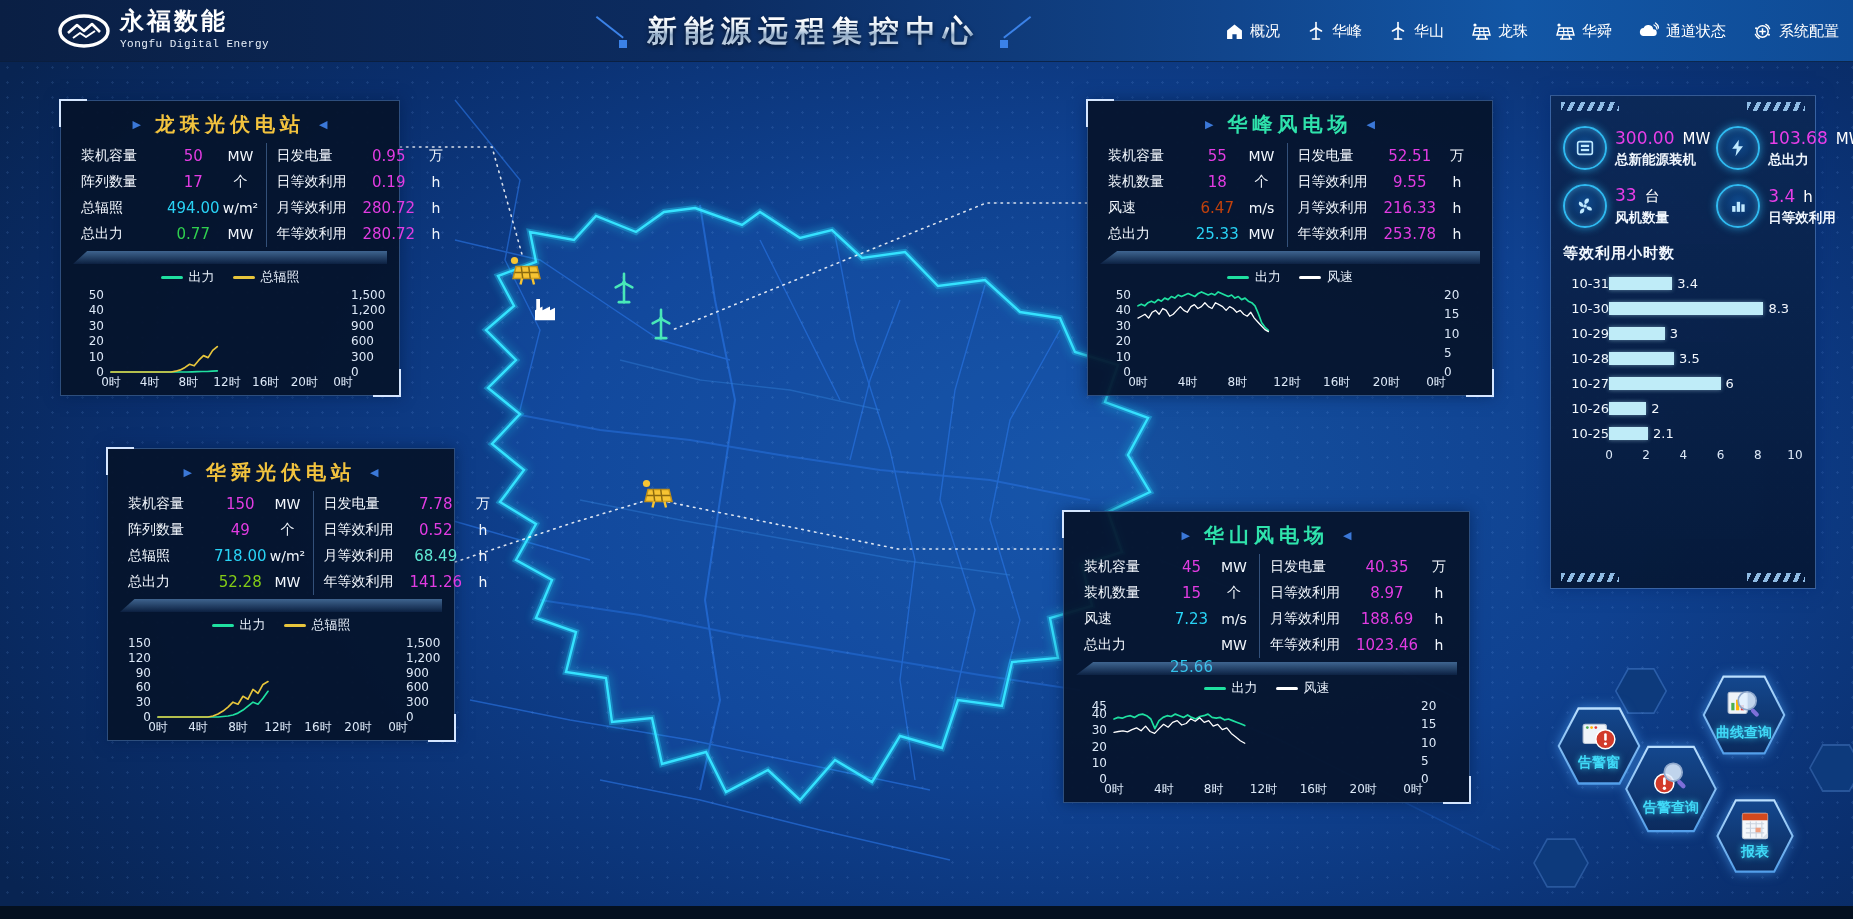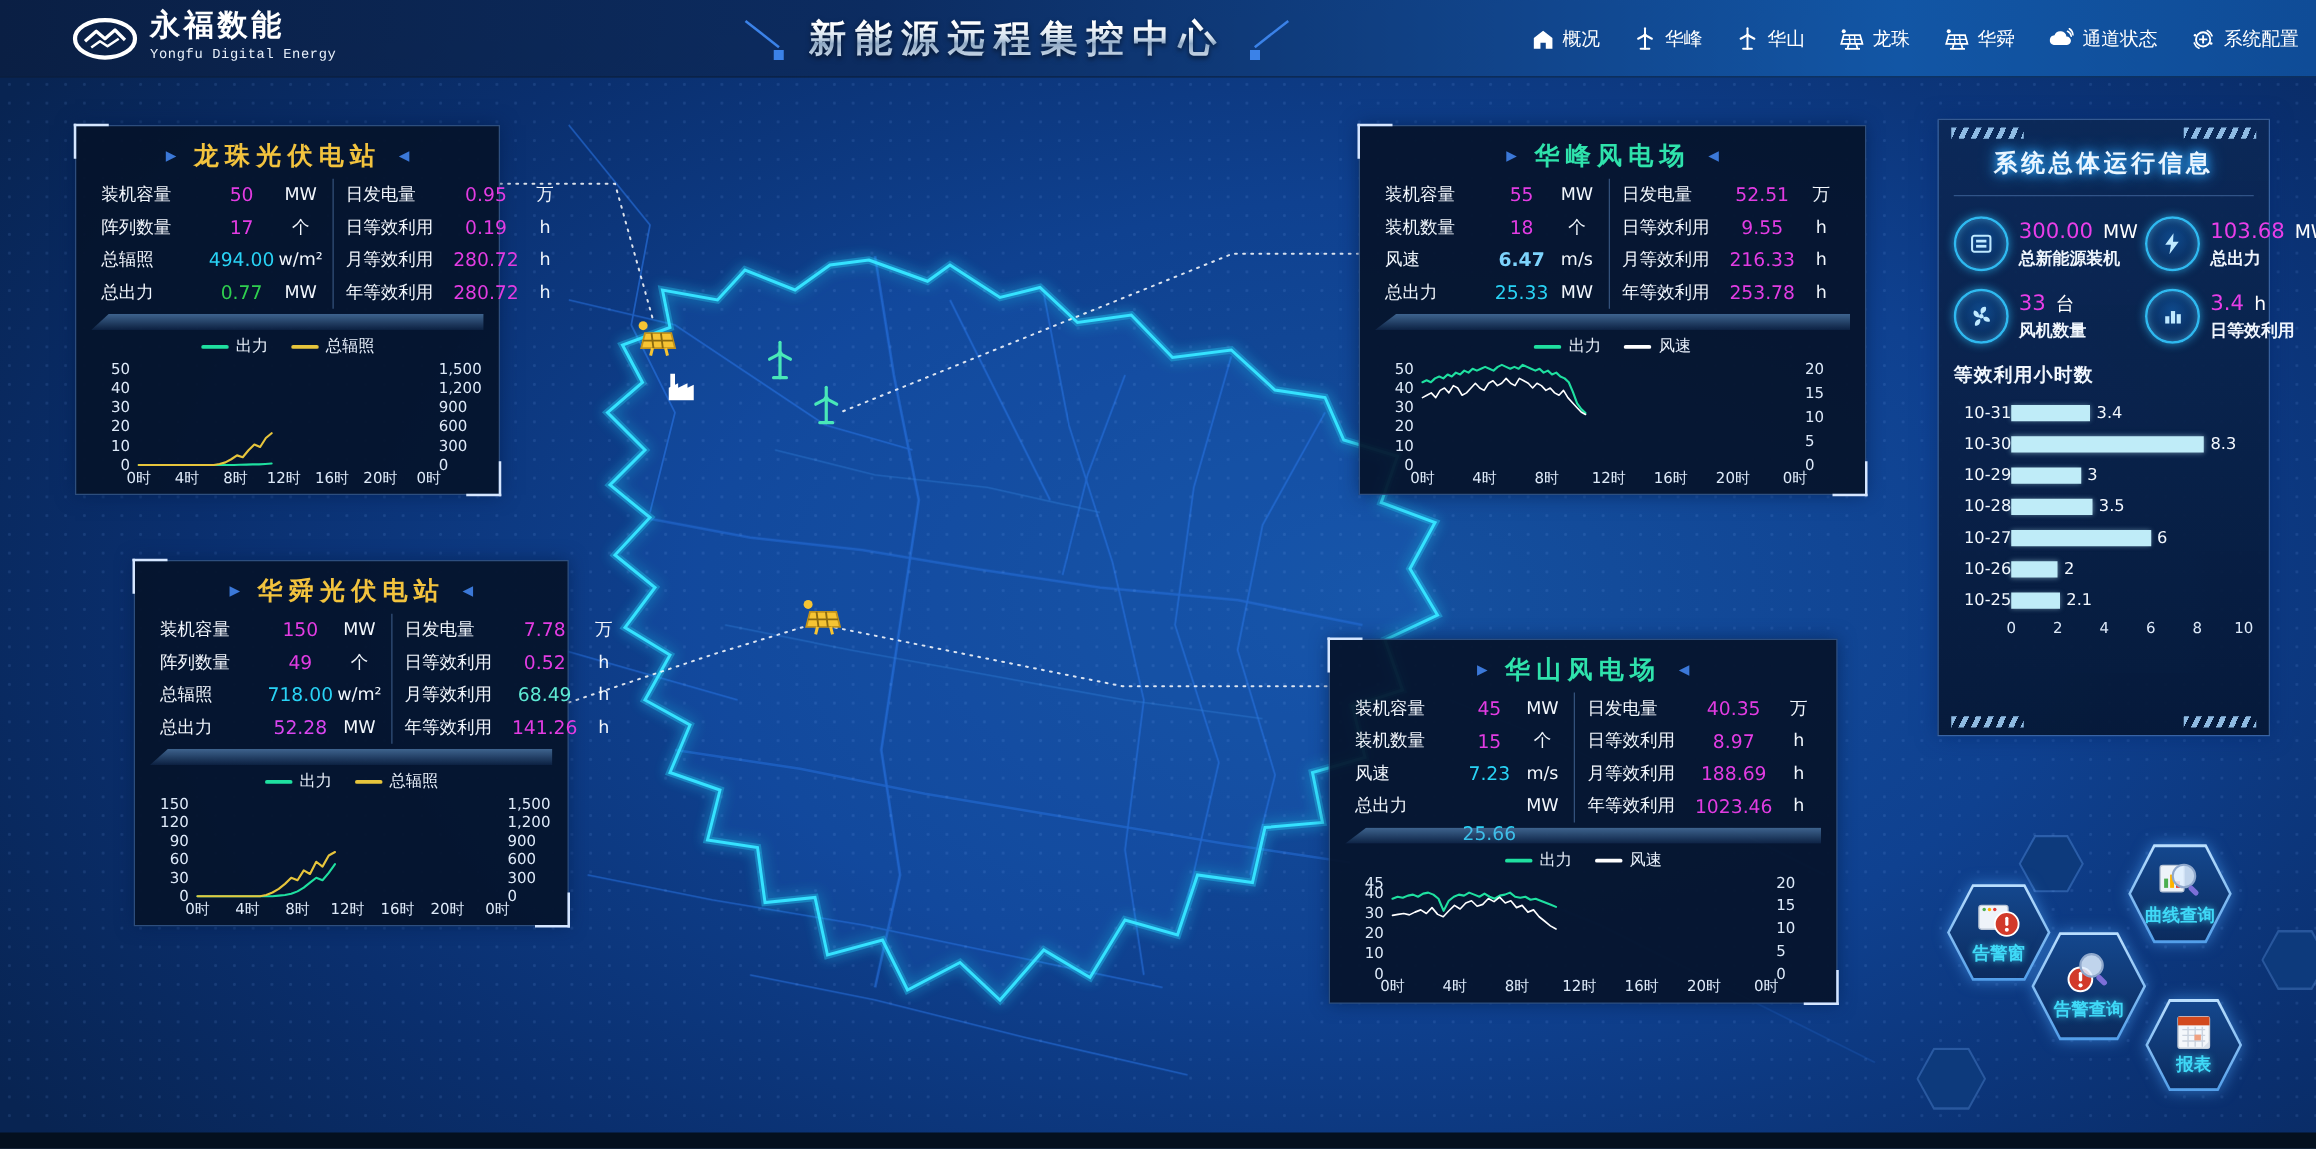--- a/index.html
+++ b/index.html
@@ -405,21 +405,21 @@
       </div>
 
       <div class="stat">
         <span class="s-label">总辐照</span>
         <span class="s-value" style="color: rgb(41, 211, 245);">718.00</span>
         <span class="s-unit">w/m²</span>
       </div>
 
       <div class="stat">
         <span class="s-label">总出力</span>
-        <span class="s-value" style="color: #d946ef;">52.28</span>
+        <span class="s-value" style="color: #84cc16;">52.28</span>
         <span class="s-unit">MW</span>
       </div>
     </div>
     <div class="scol">
       <div class="stat">
         <span class="s-label">日发电量</span>
         <span class="s-value" style="color: rgb(226, 60, 226);">7.78</span>
         <span class="s-unit">万</span>
       </div>
 
@@ -494,21 +494,21 @@
       </div>
 
       <div class="stat">
         <span class="s-label">装机数量</span>
         <span class="s-value" style="color: rgb(226, 60, 226);">18</span>
         <span class="s-unit">个</span>
       </div>
 
       <div class="stat">
         <span class="s-label">风速</span>
-        <span class="s-value" style="color: #7dd3fc; font-weight: bold;">6.47</span>
+        <span class="s-value" style="color: #c2410c;">6.47</span>
         <span class="s-unit">m/s</span>
       </div>
 
       <div class="stat">
         <span class="s-label">总出力</span>
         <span class="s-value" style="color: rgb(41, 211, 245);">25.33</span>
         <span class="s-unit">MW</span>
       </div>
     </div>
     <div class="scol">
@@ -665,21 +665,20 @@
         <polyline points="40.0,21.0 44.1,19.4 48.2,20.2 52.3,18.5 56.4,17.7 60.4,19.4 64.5,16.9 68.6,16.1 72.7,17.7 76.8,21.0 80.9,30.7 85.0,22.6 89.1,19.4 93.1,17.7 97.2,18.5 101.3,16.1 105.4,17.7 109.5,19.4 113.6,16.9 117.7,19.4 121.8,21.0 125.8,18.5 129.9,17.7 134.0,16.1 138.1,19.4 142.2,20.2 146.3,19.4 150.4,21.8 154.5,21.0 158.5,22.6 162.6,24.2 166.7,25.8 170.8,27.5" fill="none" stroke="#1fe0a0" stroke-width="1.7" stroke-linejoin="round" stroke-linecap="round"></polyline>
         <polyline points="40.0,34.3 44.5,33.5 49.0,32.8 53.5,33.9 58.0,31.7 62.6,29.9 67.1,32.8 71.6,28.1 76.1,33.5 80.6,35.4 85.1,30.6 89.6,26.3 94.1,29.2 98.6,24.4 103.2,22.6 107.7,27.0 112.2,25.5 116.7,20.8 121.2,23.3 125.7,19.7 130.2,24.4 134.7,22.6 139.2,28.1 143.7,26.3 148.3,31.7 152.8,29.9 157.3,35.4 161.8,39.0 166.3,42.7 170.8,45.2" fill="none" stroke="#ffffff" stroke-width="1.3" stroke-linejoin="round" stroke-linecap="round"></polyline>
       </svg></div>
 </section>
 
 <aside class="side-panel">
   <div class="stripe tl"></div>
   <div class="stripe tr"></div>
   <div class="stripe bl"></div>
   <div class="stripe br"></div>
-  <div class="side-title">系统总体运行信息</div>
   <div class="metrics">
     <div class="metric">
       <div class="m-ring">
         <svg width="22" height="22" viewBox="0 0 24 24">
             <rect x="4" y="5" width="16" height="14" rx="2" fill="none" stroke="#bfe9ff" stroke-width="1.8"></rect>
             <rect x="7.5" y="8.5" width="9" height="2.4" fill="#bfe9ff"></rect>
             <rect x="7.5" y="13" width="9" height="2.4" fill="#bfe9ff"></rect>
           </svg>
       </div>
       <div class="m-text">

